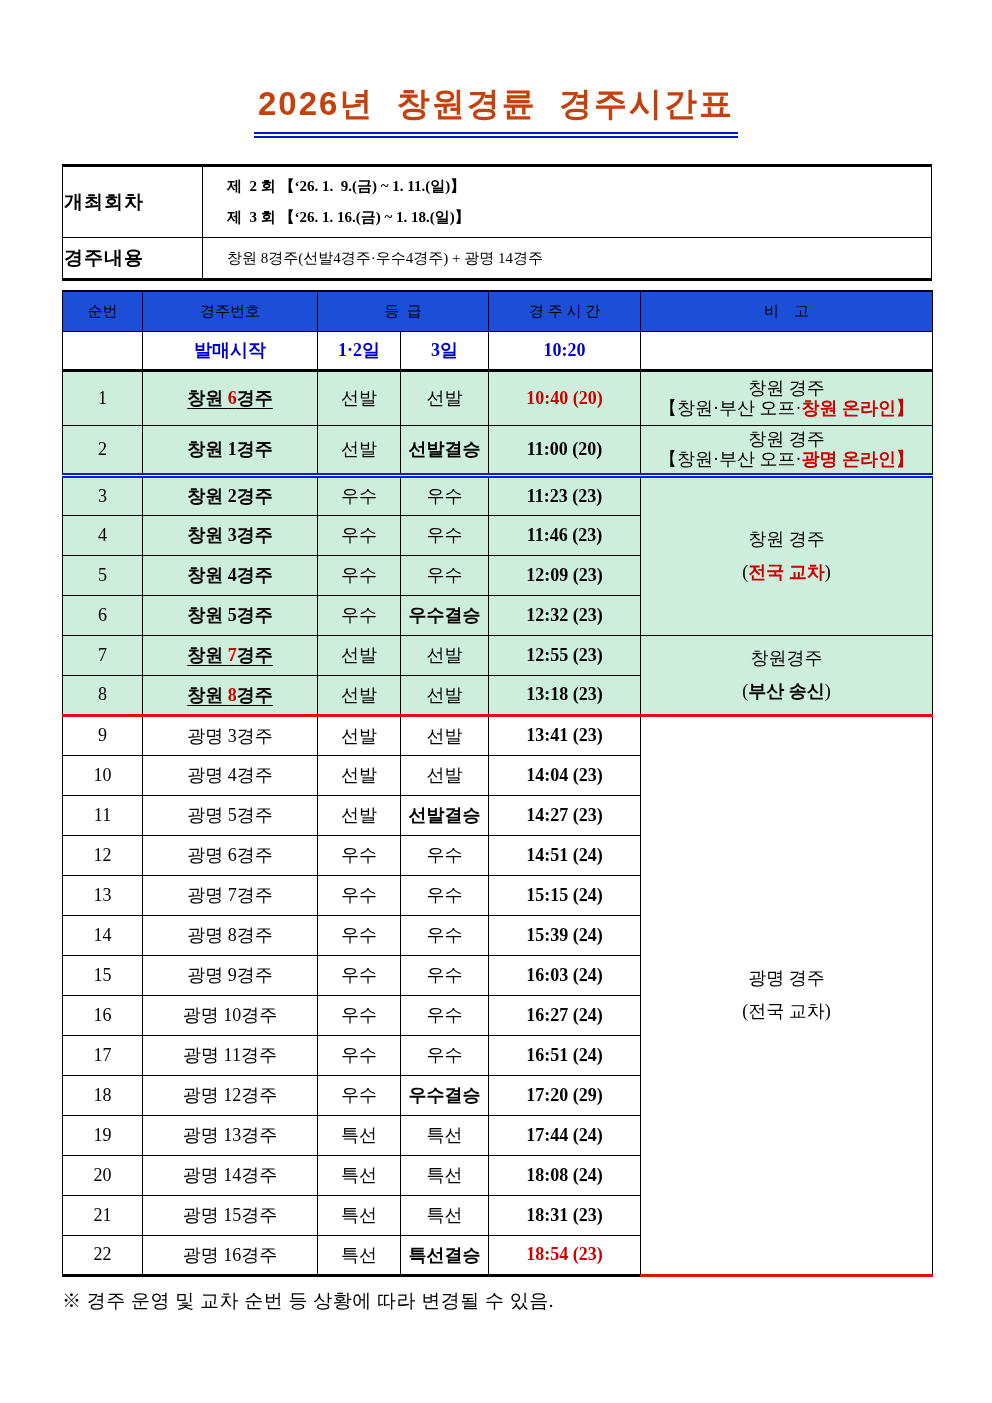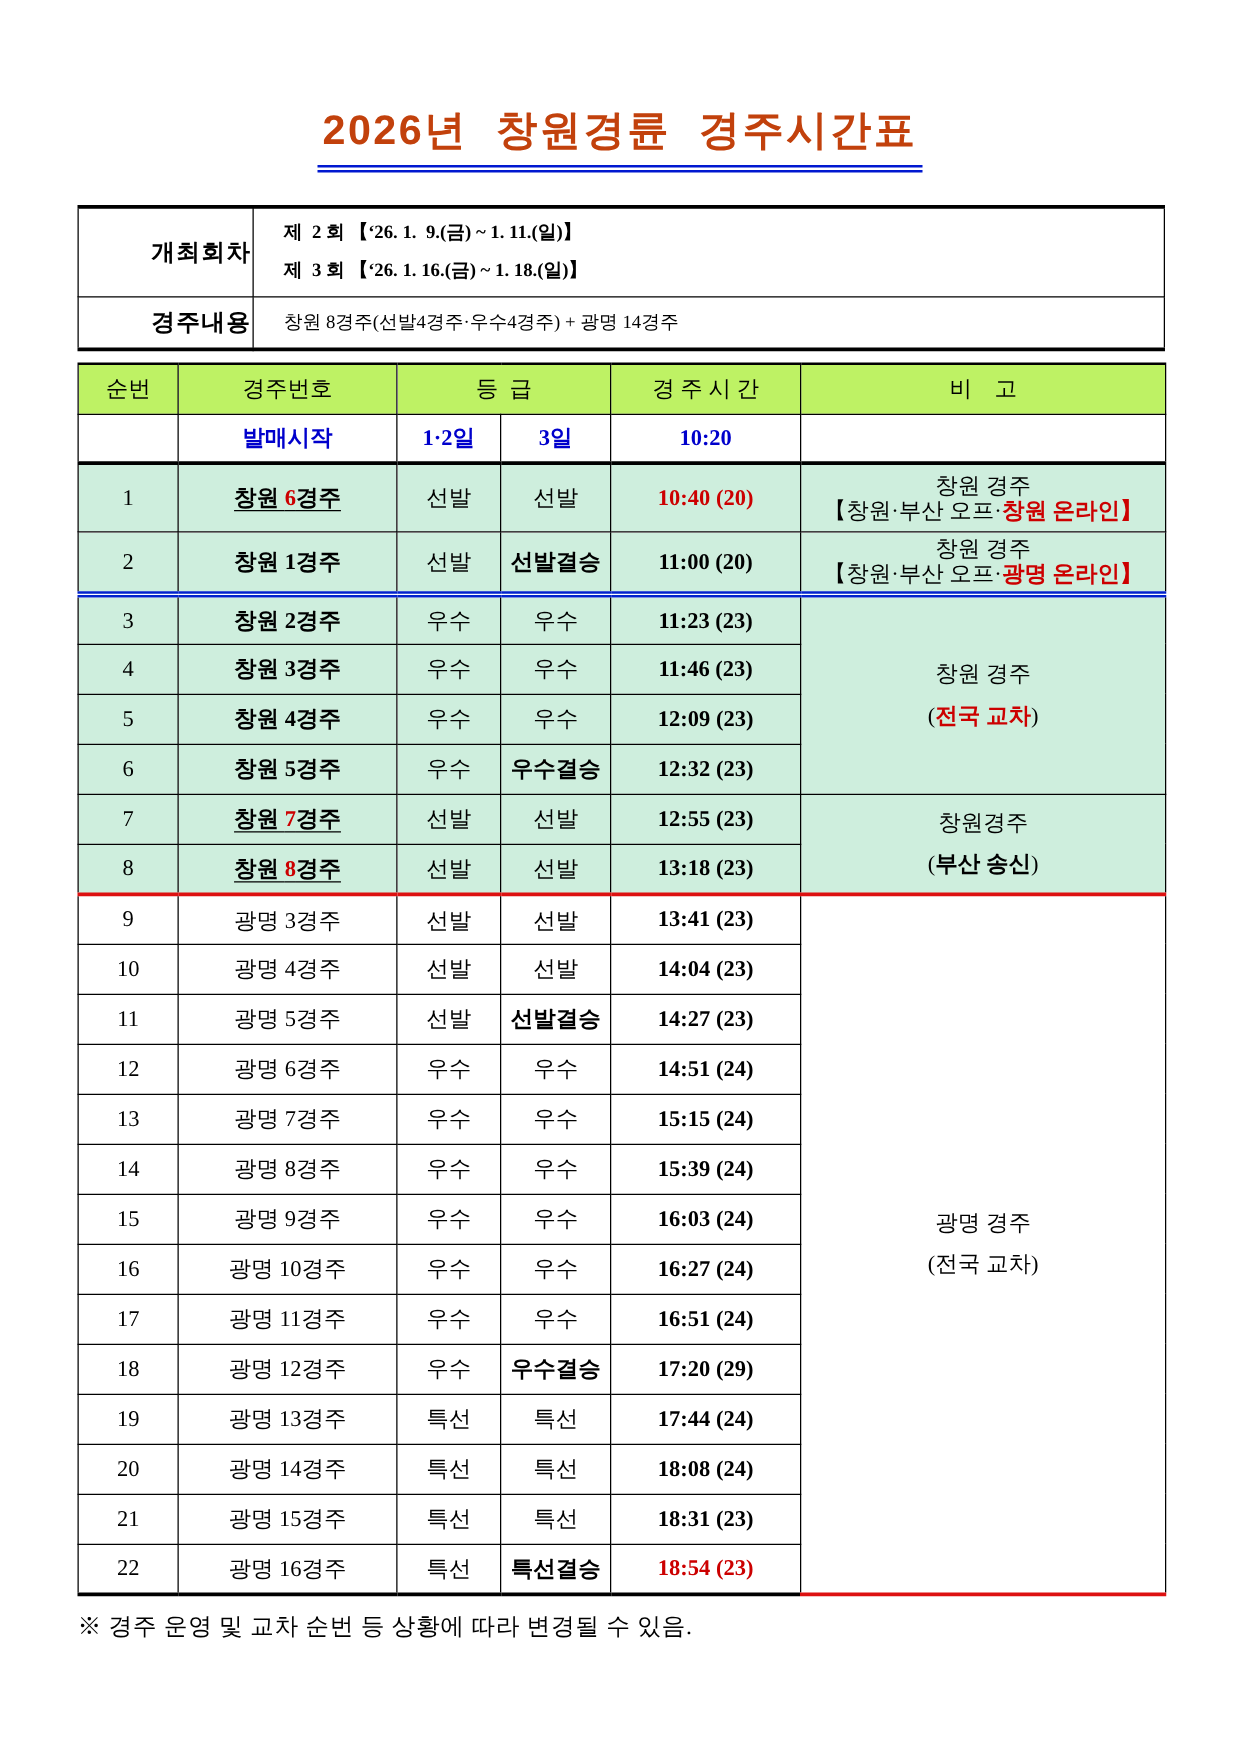--- a/index.html
+++ b/index.html
@@ -30,21 +30,21 @@
   .info {
     width: 870px;
     margin: 26px 0 0 62px;
     border-top: 3px solid #000;
     border-bottom: 3px solid #000;
     border-left: 1px solid #000;
     border-right: 1px solid #000;
   }
   .info td { border: 1px solid #000; vertical-align: middle; }
   .info .i-label {
-    width: 140px; text-align: right;
+    width: 140px; text-align: left;
     font-weight: bold; font-size: 19px; letter-spacing: 1px;
   }
   .info .i-content { padding-left: 24px; font-size: 15px; }
   .info .i-line { line-height: 31px; white-space: pre; }
   .info .i-bold .i-line { font-weight: bold; }
   .r-host { height: 72px; }
   .r-content { height: 42px; }
   
   .main {
     width: 870px;
@@ -53,24 +53,24 @@
     border-right: 1px solid #000;
   }
   .main th, .main td {
     border: 1px solid #000;
     text-align: center;
     vertical-align: middle;
     padding: 0;
     overflow: hidden;
   }
   .main thead tr.hdr th {
-    background: #bef264;
+    background: #1d4ed8;
     border-top: 2px solid #000;
     font-weight: normal;
-    font-size: 18px;
+    font-size: 15px;
     height: 40px;
     white-space: pre;
   }
   tr.presale { height: 39px; }
   tr.presale td {
     border-bottom: 3px solid #000;
     color: #0000cc; font-weight: bold; font-size: 18px; white-space: pre;
   }
   .main tbody td { font-size: 18px; }
   tbody tr.green td { background: #ceeedd; }

